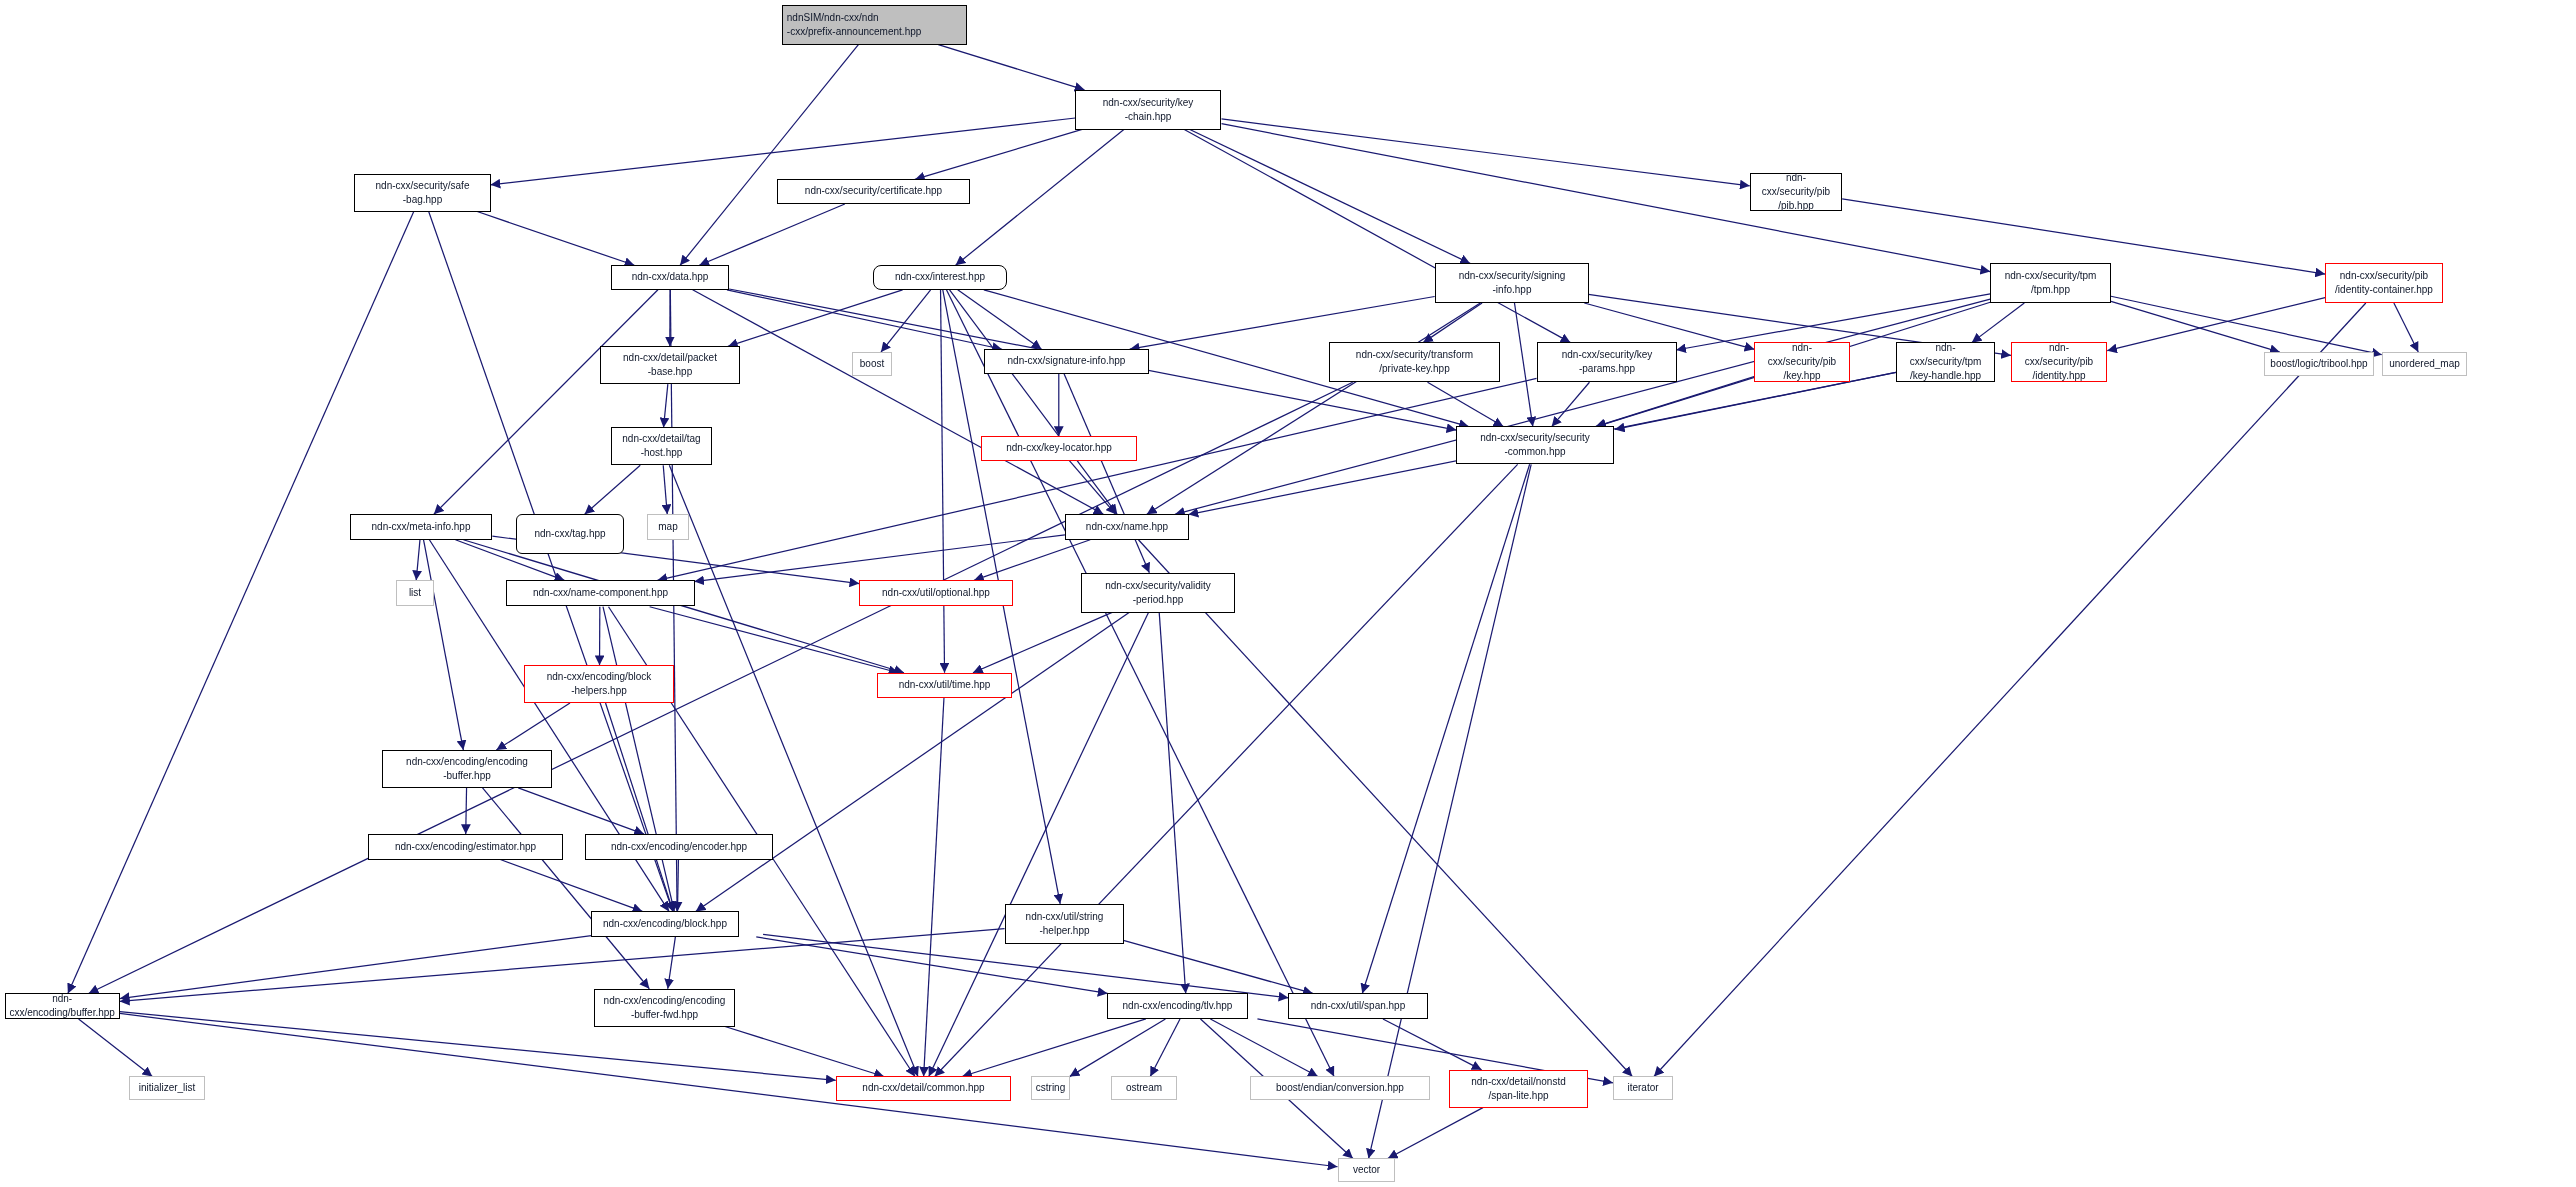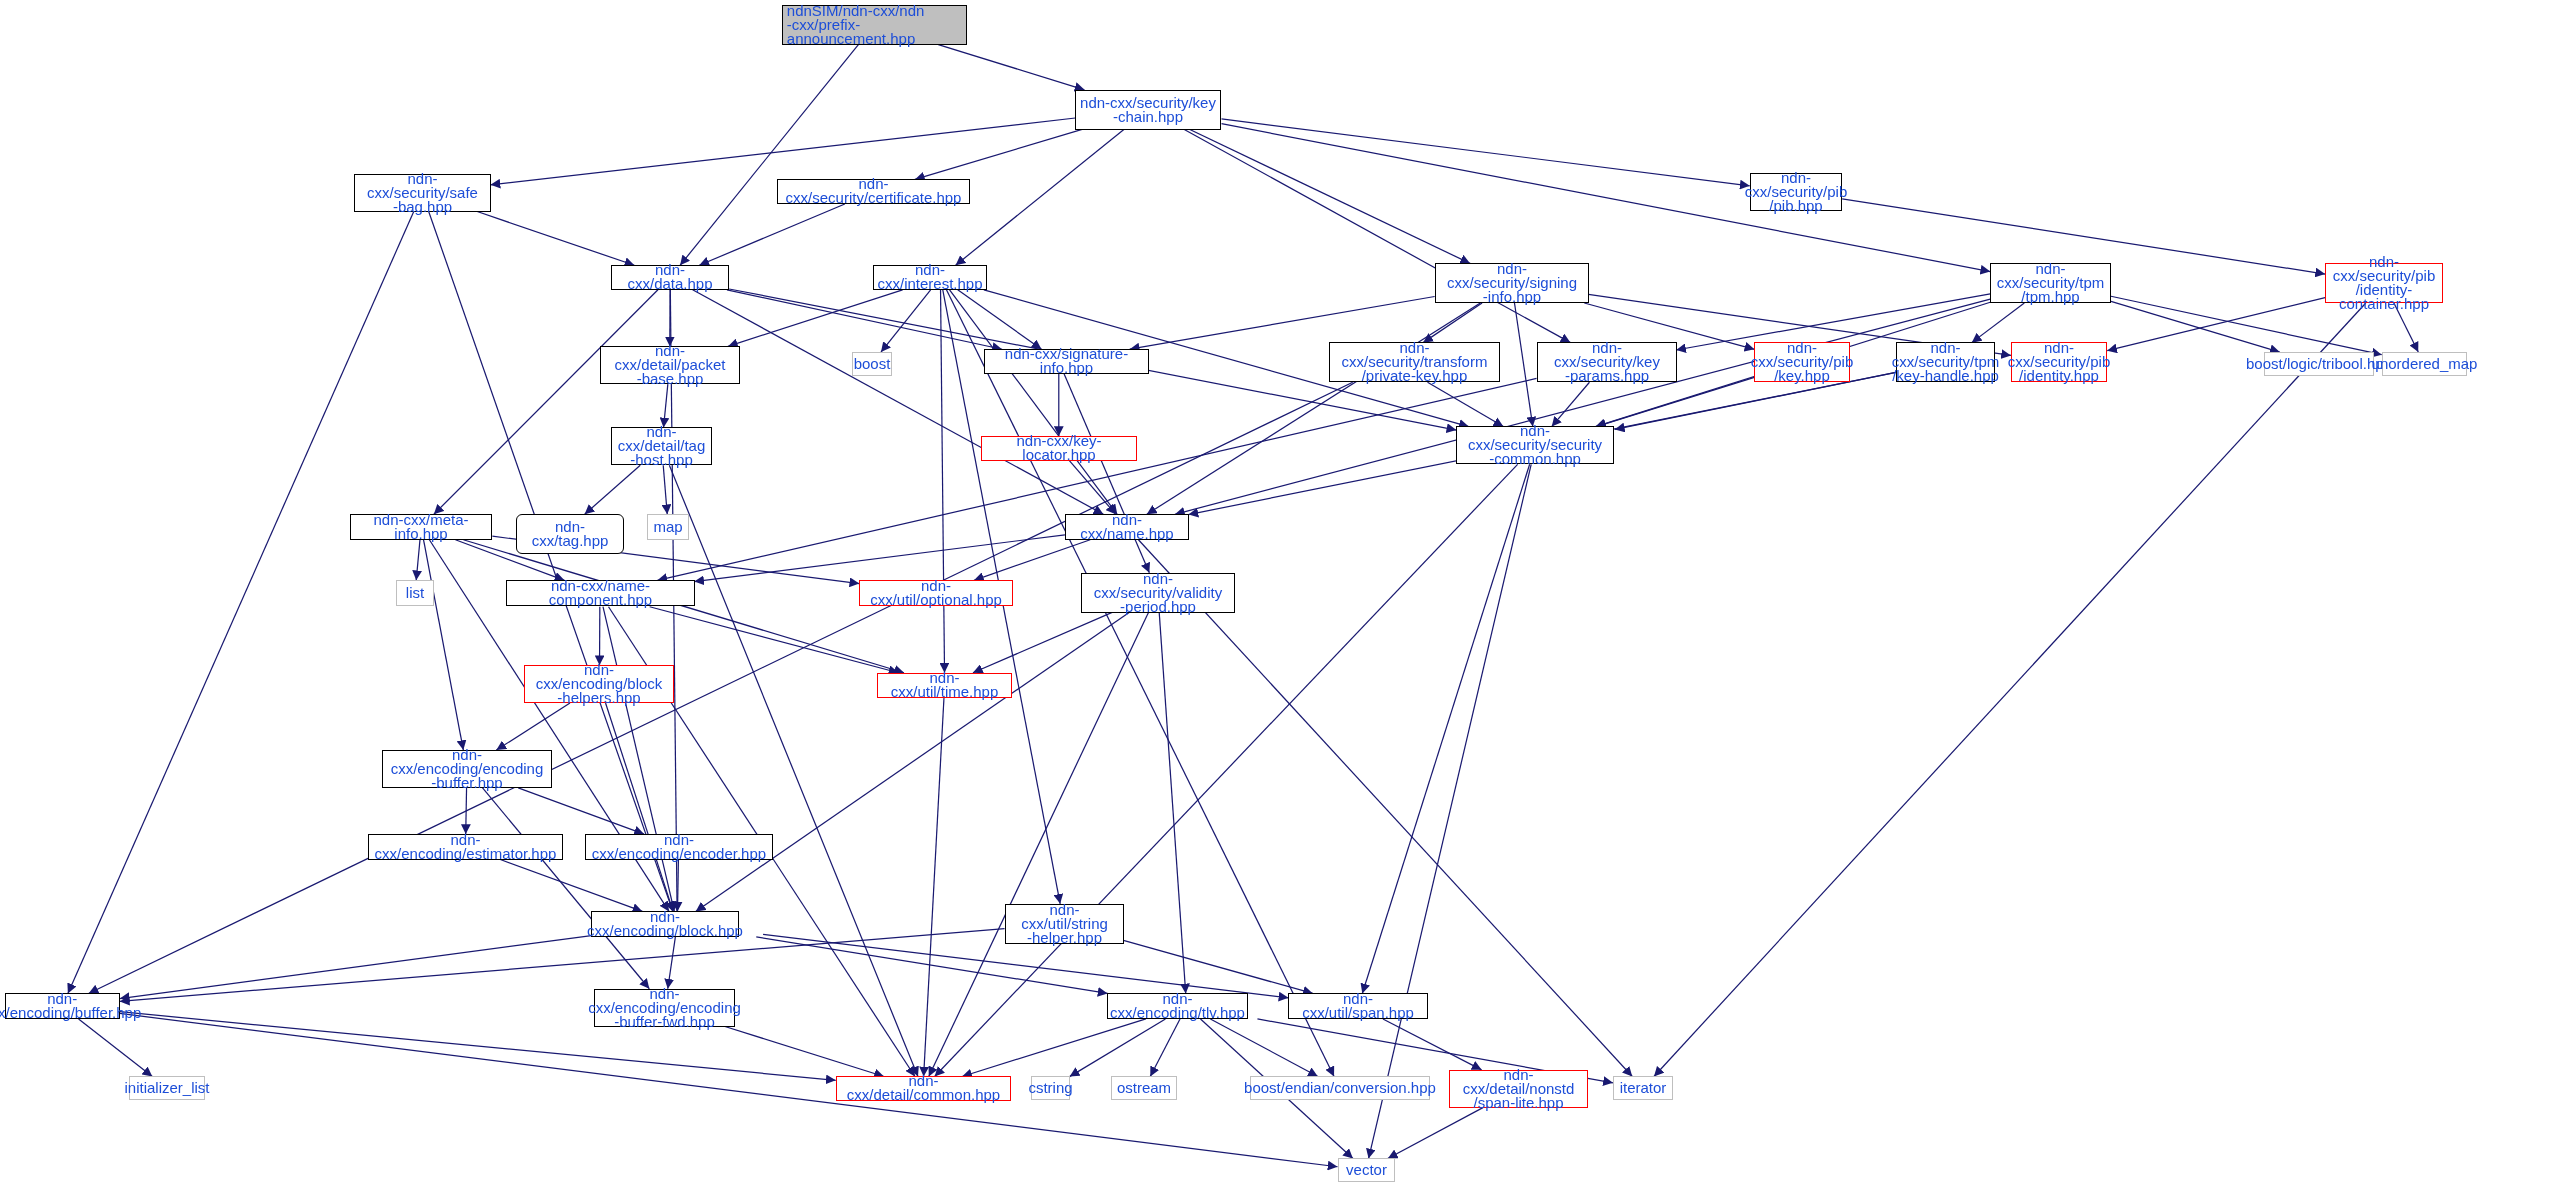--- a/index.html
+++ b/index.html
@@ -1,18 +1,18 @@
 <!DOCTYPE html>
 <html style="font-size:15px"><head>
 <meta charset="utf-8">
 <style>
   html, body { margin:0; padding:0; background:#ffffff; }
   #canvas { position:relative; width:2576px; height:1188px; overflow:hidden; background:#fff; font-family:"Liberation Sans", "DejaVu Sans", sans-serif; }
   #edges { position:absolute; left:0; top:0; width:2576px; height:1188px; }
-  .node { position:absolute; box-sizing:border-box; background:#fff; border:1.9px solid #000; display:flex; align-items:center; justify-content:center; text-align:center; font-size:15px; line-height:14px; color:#1d4ed8; white-space:pre-line; padding:0 3.8px; cursor:pointer; }
+  .node { position:absolute; box-sizing:border-box; background:#fff; border:1.9px solid #000; display:flex; align-items:center; justify-content:center; text-align:center; font-size:10px; line-height:14px; color:#0f172a; white-space:pre-line; padding:0 3.8px; cursor:pointer; }
   .node.root { background:#bfbfbf; text-align:left; justify-content:flex-start; }
   .node.red { border-color:#ff0000; }
   .node.ext { border-color:#bfbfbf; border-width:1.4px; }
 </style>
 </head>
 <body>
 
 <div id="canvas">
   <svg id="edges" xmlns="http://www.w3.org/2000/svg" viewBox="0 0 2731 1259" width="2576" height="1188">
     <defs>
@@ -128,21 +128,21 @@
   <div class="node root" style="left:782px;top:4.7px;width:185px;height:40px;">ndnSIM/ndn-cxx/ndn
 -cxx/prefix-announcement.hpp</div>
   <div class="node" style="left:1075px;top:90px;width:146px;height:40px;">ndn-cxx/security/key
 -chain.hpp</div>
   <div class="node" style="left:354px;top:174px;width:137px;height:38px;">ndn-cxx/security/safe
 -bag.hpp</div>
   <div class="node" style="left:777px;top:179px;width:193px;height:24.5px;">ndn-cxx/security/certificate.hpp</div>
   <div class="node" style="left:1750px;top:173px;width:92px;height:38px;">ndn-cxx/security/pib
 /pib.hpp</div>
   <div class="node" style="left:611px;top:265px;width:118px;height:24.5px;">ndn-cxx/data.hpp</div>
-  <div class="node" style="left:873px;top:265px;width:114px;height:24.5px;">ndn-cxx/interest.hpp</div>
+  <div class="node" style="left:873px;top:265px;width:134px;height:24.5px;border-radius:8px;">ndn-cxx/interest.hpp</div>
   <div class="node" style="left:1435px;top:263px;width:154px;height:40px;">ndn-cxx/security/signing
 -info.hpp</div>
   <div class="node" style="left:1990px;top:263px;width:121px;height:40px;">ndn-cxx/security/tpm
 /tpm.hpp</div>
   <div class="node red" style="left:2325px;top:263px;width:118px;height:40px;">ndn-cxx/security/pib
 /identity-container.hpp</div>
 
   <div class="node" style="left:600px;top:346px;width:140px;height:38px;">ndn-cxx/detail/packet
 -base.hpp</div>
   <div class="node ext" style="left:852px;top:352px;width:40px;height:23.6px;">boost</div>

